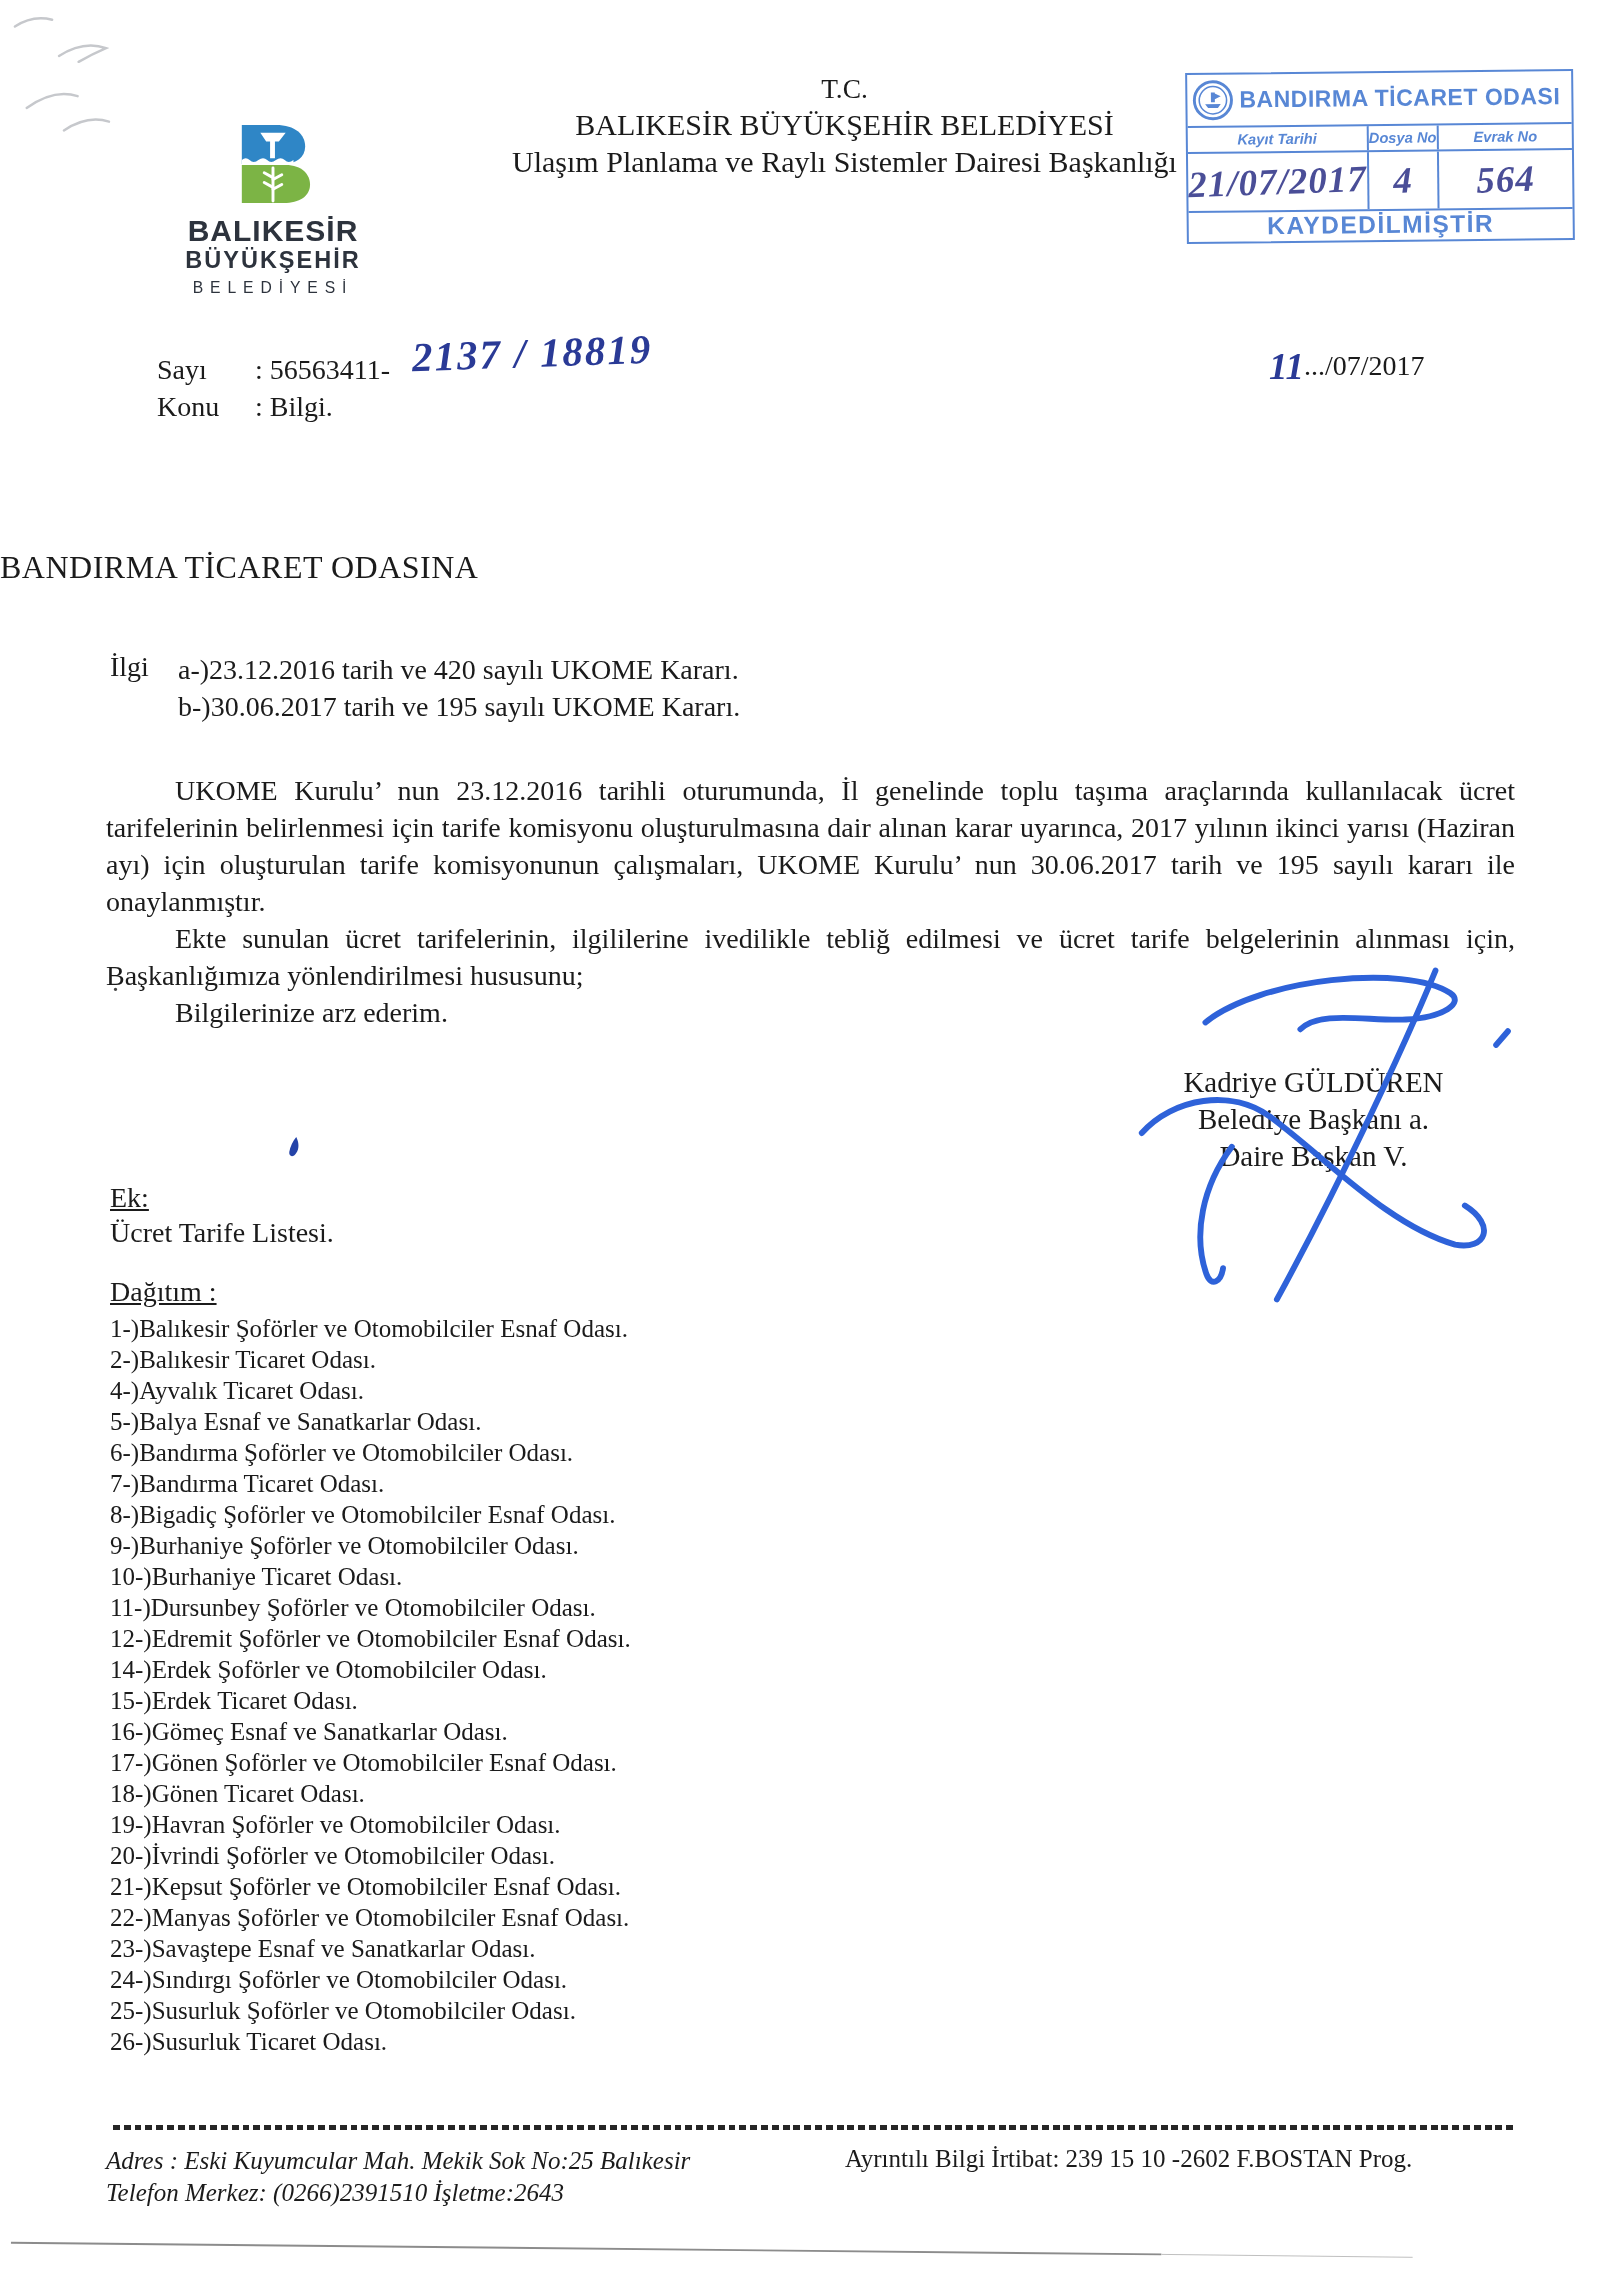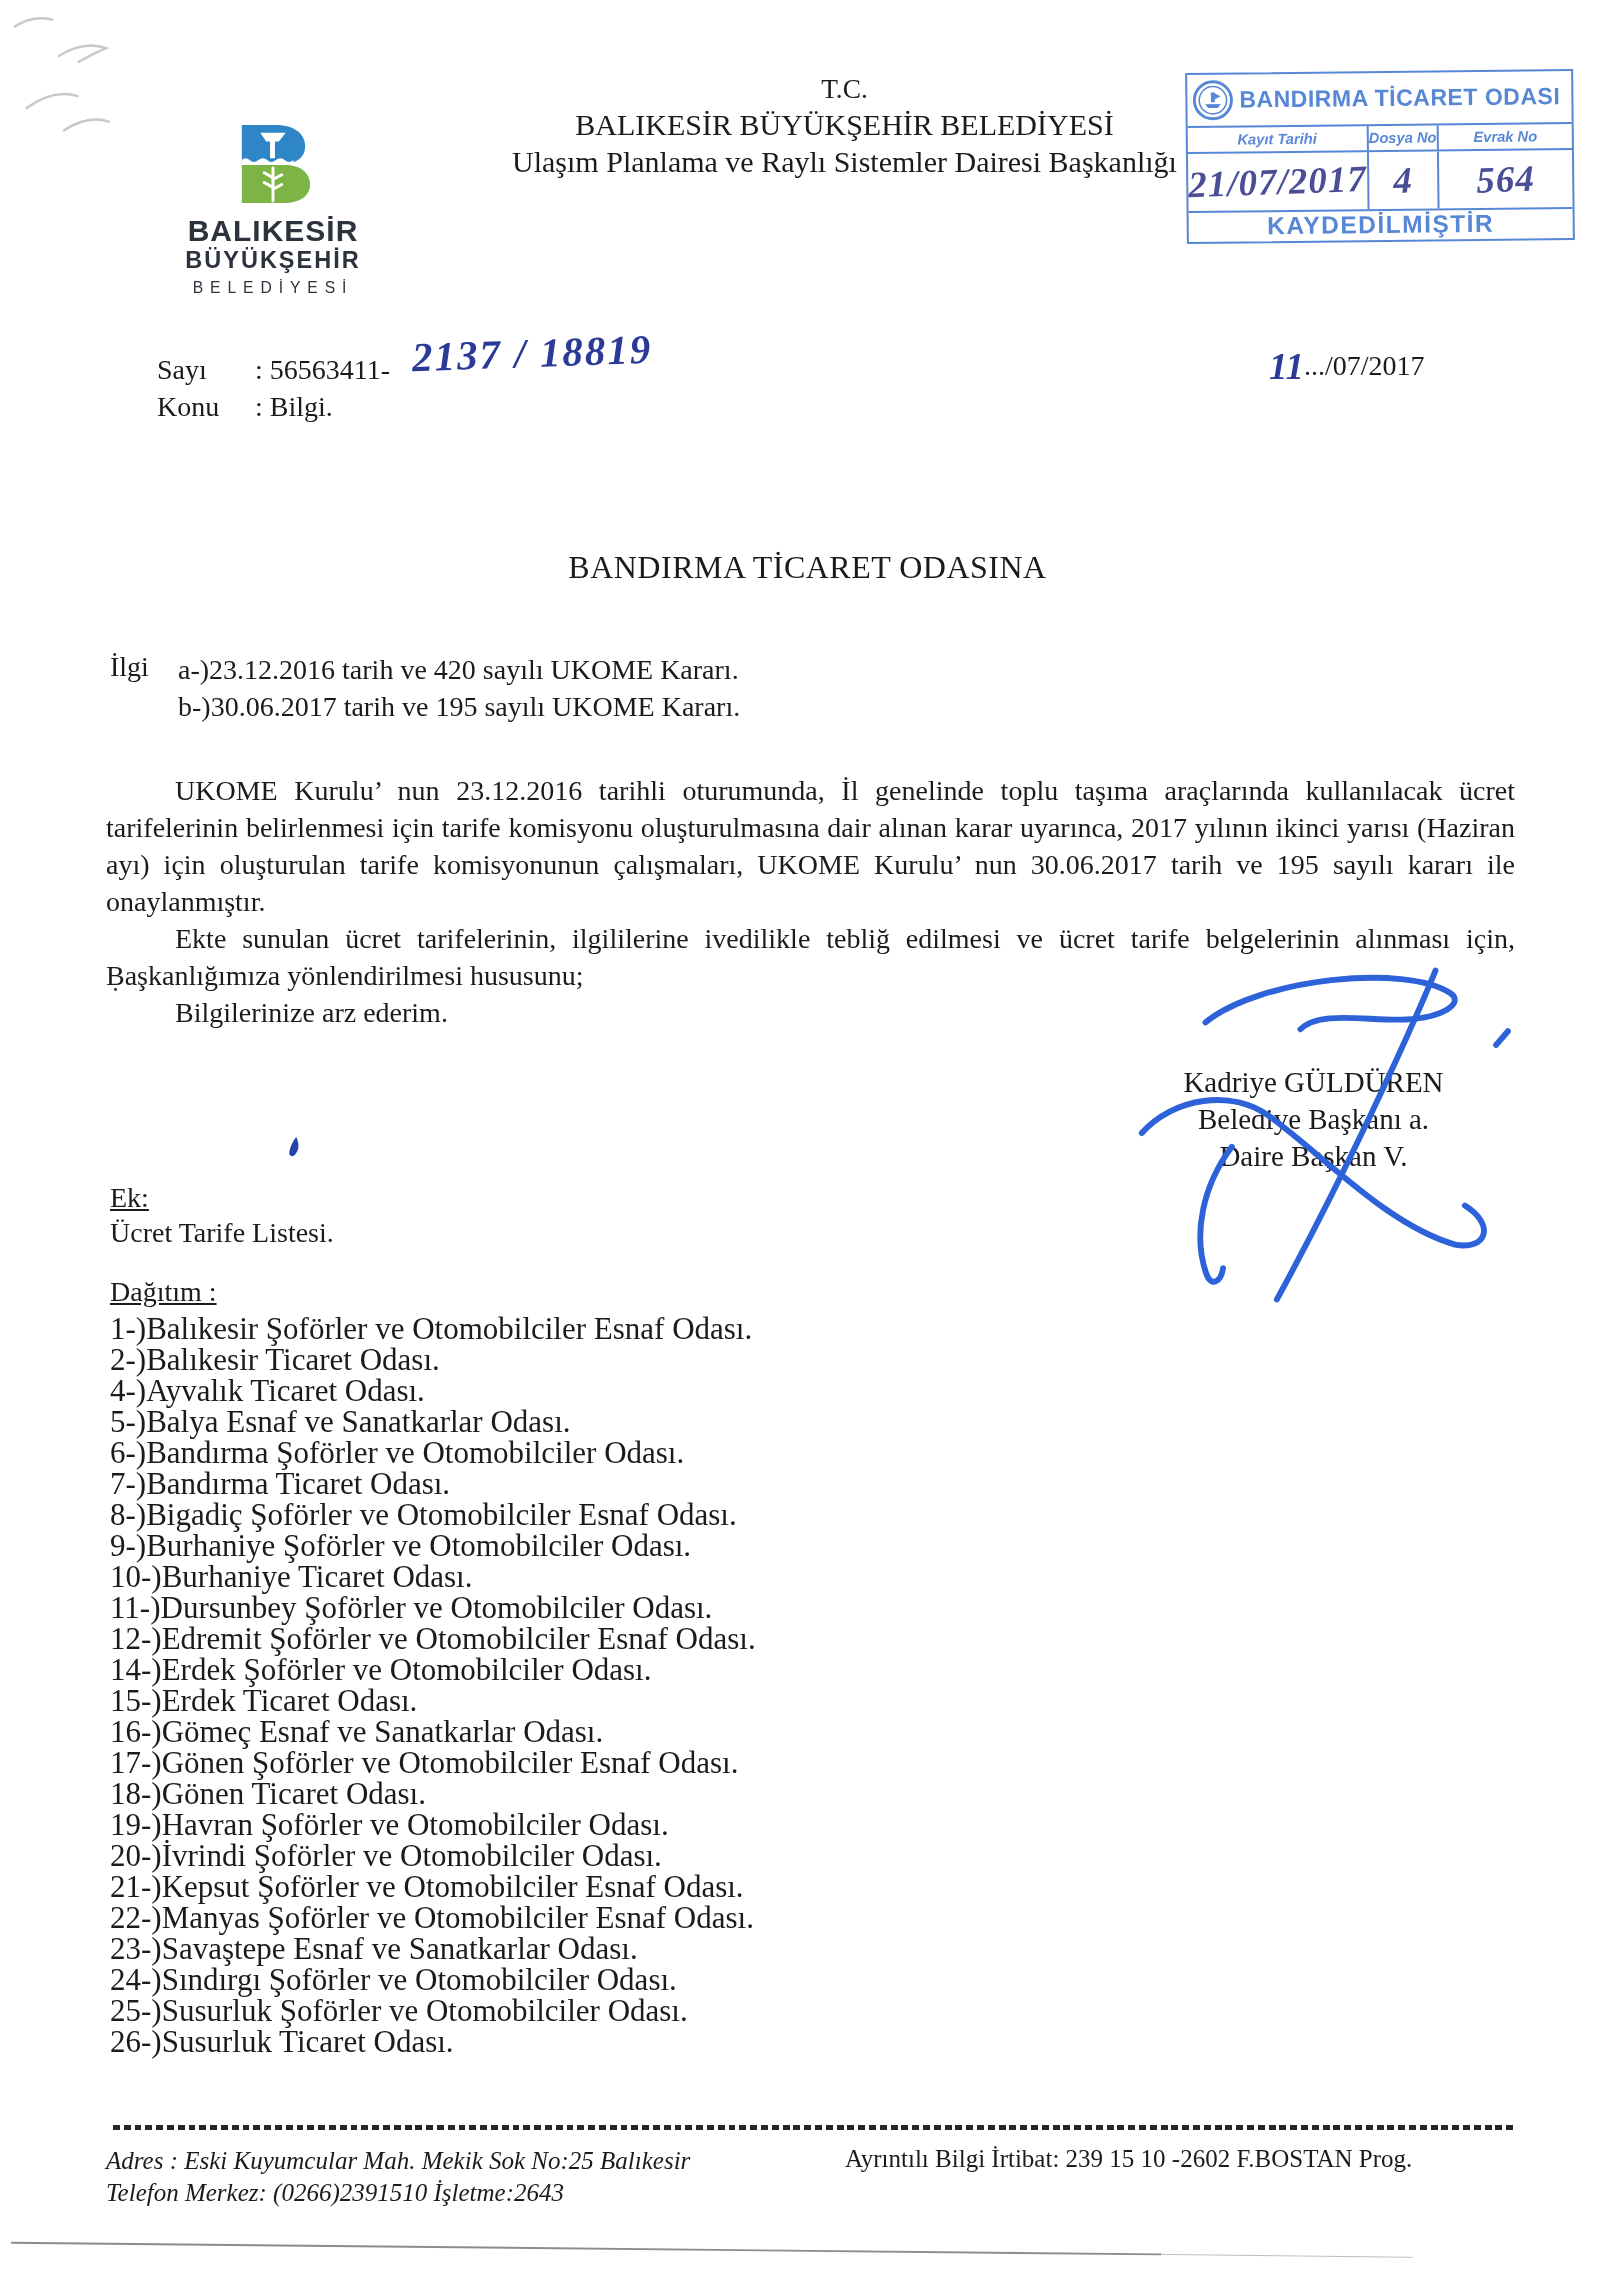--- a/index.html
+++ b/index.html
@@ -44,39 +44,39 @@
 
   
   .ref-line{font-size:28px;line-height:37px;}
   .ref-label{display:inline-block;width:98px;}
   .hand-ink{font-family:"Liberation Serif",serif;font-style:italic;font-weight:bold;color:#2a3a96;}
   .sayi-hand{left:412px;top:329px;font-size:41px;letter-spacing:2px;transform:rotate(-2deg);}
   .date-wrap{left:1269px;top:345px;font-size:28px;white-space:nowrap;}
   .date-hand{font-size:37px;vertical-align:-3.9px;}
 
   
-  .recipient{left:0;top:549px;width:1615px;text-align:center;font-size:32px;letter-spacing:0.5px;}
+  .recipient{left:0;top:549px;width:1615px;font-size:32px;letter-spacing:0.5px;}
   .ilgi-label{left:110px;top:651px;font-size:28px;}
   .ilgi-items{left:178px;top:651px;font-size:28px;line-height:37px;}
 
   
   .body-text{left:106px;top:772px;width:1409px;font-size:28px;line-height:37px;text-align:justify;}
   .body-text p{margin:0;text-indent:69px;}
   .stray-dot{left:112px;top:966px;font-size:28px;color:#444;}
 
   
   .sig-text{left:1098px;top:1064px;width:431px;text-align:center;font-size:29px;line-height:37px;}
   .sig-svg{left:1112px;top:949px;pointer-events:none;}
 
   
   .ek-label{left:110px;top:1182px;font-size:28px;text-decoration:underline;}
   .ek-value{left:110px;top:1217px;font-size:28px;}
   .ink-blot{left:286px;top:1135px;}
   .dagitim-label{left:110px;top:1276px;font-size:28px;text-decoration:underline;}
-  .dist-list{left:110px;top:1313px;font-size:31px;line-height:31px;}
+  .dist-list{left:110px;top:1313px;font-size:25px;line-height:31px;}
 
   
   .dashes{left:113px;top:2125px;width:1404px;height:4.9px;
           background:repeating-linear-gradient(90deg,#262626 0 6.9px,transparent 6.9px 10.8px);}
   .foot-left{left:106px;top:2145px;font-size:25px;line-height:32px;font-style:italic;}
   .foot-right{left:845px;top:2145px;font-size:25px;}
 </style>
 </head>
 <body>
 

